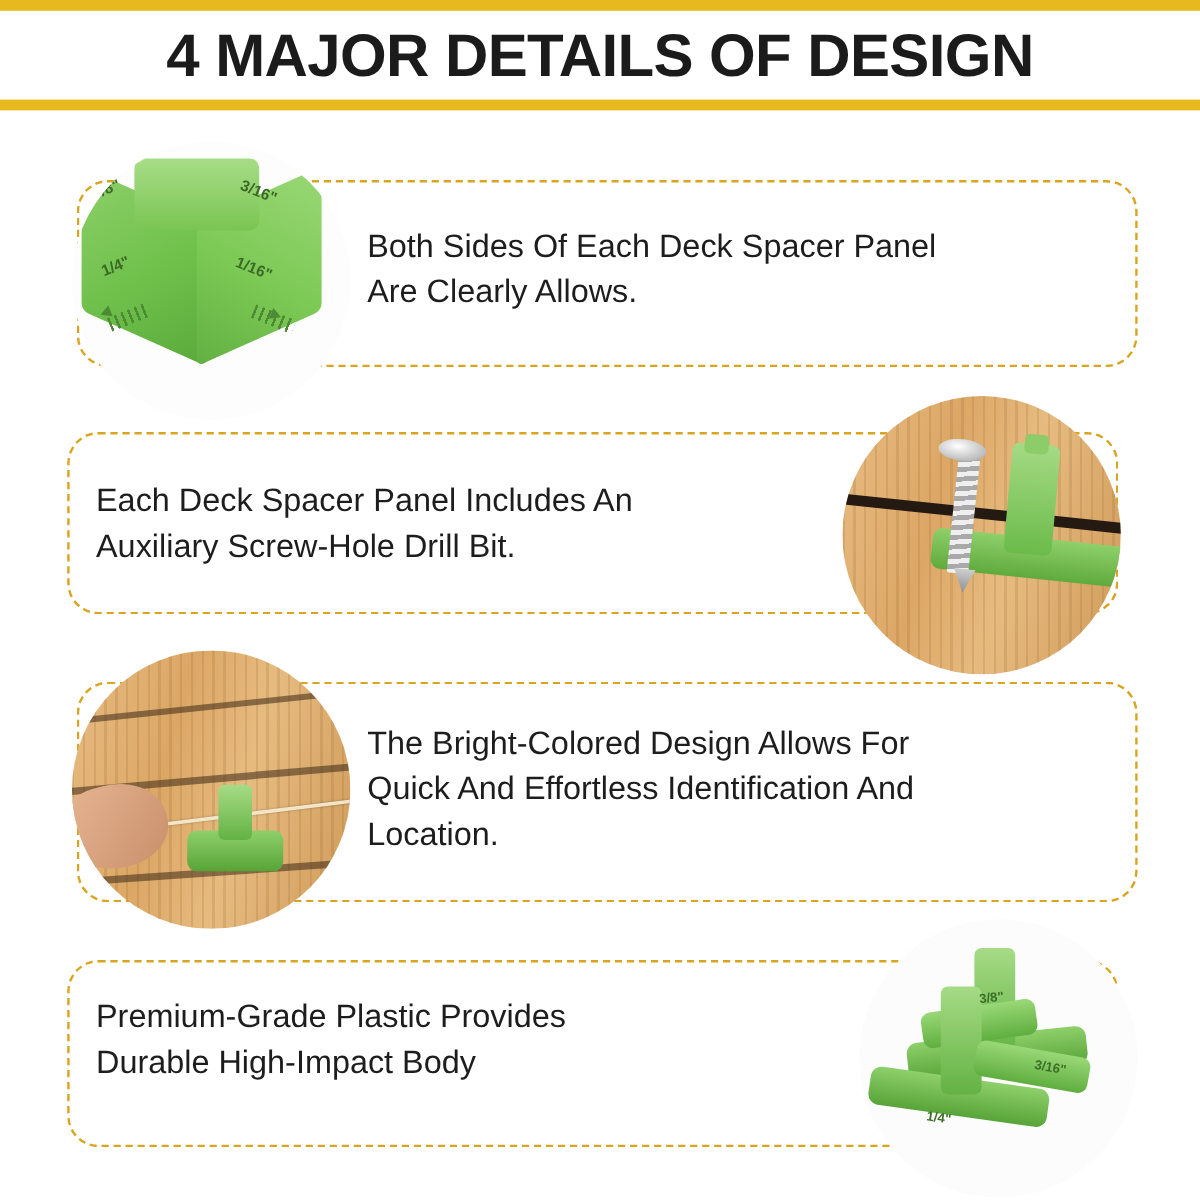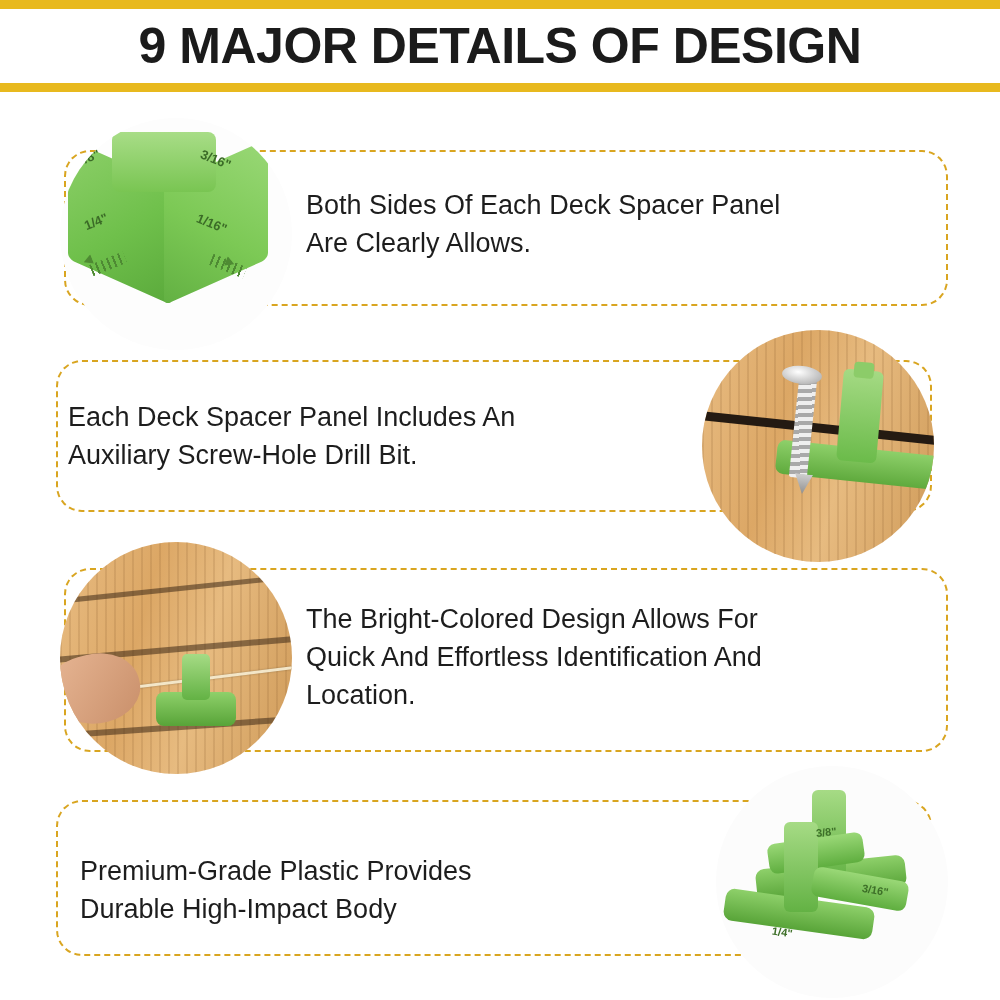--- a/index.html
+++ b/index.html
@@ -270,21 +270,21 @@
     font-family: "Liberation Sans", sans-serif;
   }
 </style>
 </head>
 <body>
 
 <div class="page">
 
   <div class="header">
     <div class="header-rule-top"></div>
-    <div class="header-title">9 MAJOR DETAILS OF DESIGN</div>
+    <div class="header-title">4 MAJOR DETAILS OF DESIGN</div>
     <div class="header-rule-bottom"></div>
   </div>
 
   <div class="feature">
     <div class="callout" style="left:64px; top:150px; width:884px; height:156px;"></div>
     <div class="callout-text" style="left:306px; top:186px; width:600px;">Both Sides Of Each Deck Spacer Panel
 Are Clearly Allows.</div>
 
     <div class="photo p1" style="left:60px; top:118px; width:232px; height:232px;">
       <div class="corner">
@@ -298,21 +298,21 @@
       <div class="mark" style="left:136px; top:98px; transform:rotate(22deg);">1/16"</div>
       <div class="arrow" style="left:22px; top:130px; transform:rotate(-22deg);"></div>
       <div class="hatch" style="left:30px; top:140px; transform:rotate(-22deg);"></div>
       <div class="arrow" style="left:126px; top:132px; transform:rotate(202deg);"></div>
       <div class="hatch" style="left:150px; top:142px; transform:rotate(22deg);"></div>
     </div>
   </div>
 
   <div class="feature">
     <div class="callout" style="left:56px; top:360px; width:876px; height:152px;"></div>
-    <div class="callout-text" style="left:68px; top:398px; width:620px;">Each Deck Spacer Panel Includes An
+    <div class="callout-text" style="left:80px; top:398px; width:620px;">Each Deck Spacer Panel Includes An
 Auxiliary Screw-Hole Drill Bit.</div>
 
     <div class="photo p2" style="left:702px; top:330px; width:232px; height:232px;">
       <div class="wood"></div>
       <div class="gap-line"></div>
       <div class="base"></div>
       <div class="upright"></div>
       <div class="screw"></div>
       <div class="screw-tip"></div>
       <div class="screw-head"></div>
@@ -332,21 +332,21 @@
         <div class="plank-gap" style="left:-10px; top:182px; width:260px; height:6px; transform:rotate(-4deg);"></div>
         <div class="string" style="left:-10px; top:138px; width:260px; height:3px; transform:rotate(-7deg);"></div>
         <div class="hand"></div>
         <div class="spacer-body"></div>
         <div class="spacer-fin"></div>
     </div>
   </div>
 
   <div class="feature">
     <div class="callout" style="left:56px; top:800px; width:876px; height:156px;"></div>
-    <div class="callout-text" style="left:80px; top:828px; width:600px;margin-top:24px;">Premium-Grade Plastic Provides
+    <div class="callout-text" style="left:80px; top:828px; width:600px;">Premium-Grade Plastic Provides
 Durable High-Impact Body</div>
 
     <div class="photo p4" style="left:716px; top:766px; width:232px; height:232px;">
       <div class="sp">
         <div class="base" style="left:40px; top:96px; transform:rotate(-6deg);"></div>
         <div class="col" style="left:96px; top:24px;"></div>
         <div class="wing" style="left:52px; top:72px; transform:rotate(-8deg);"></div>
       </div>
       <div class="sp">
         <div class="base" style="left:8px; top:132px; transform:rotate(8deg);"></div>

